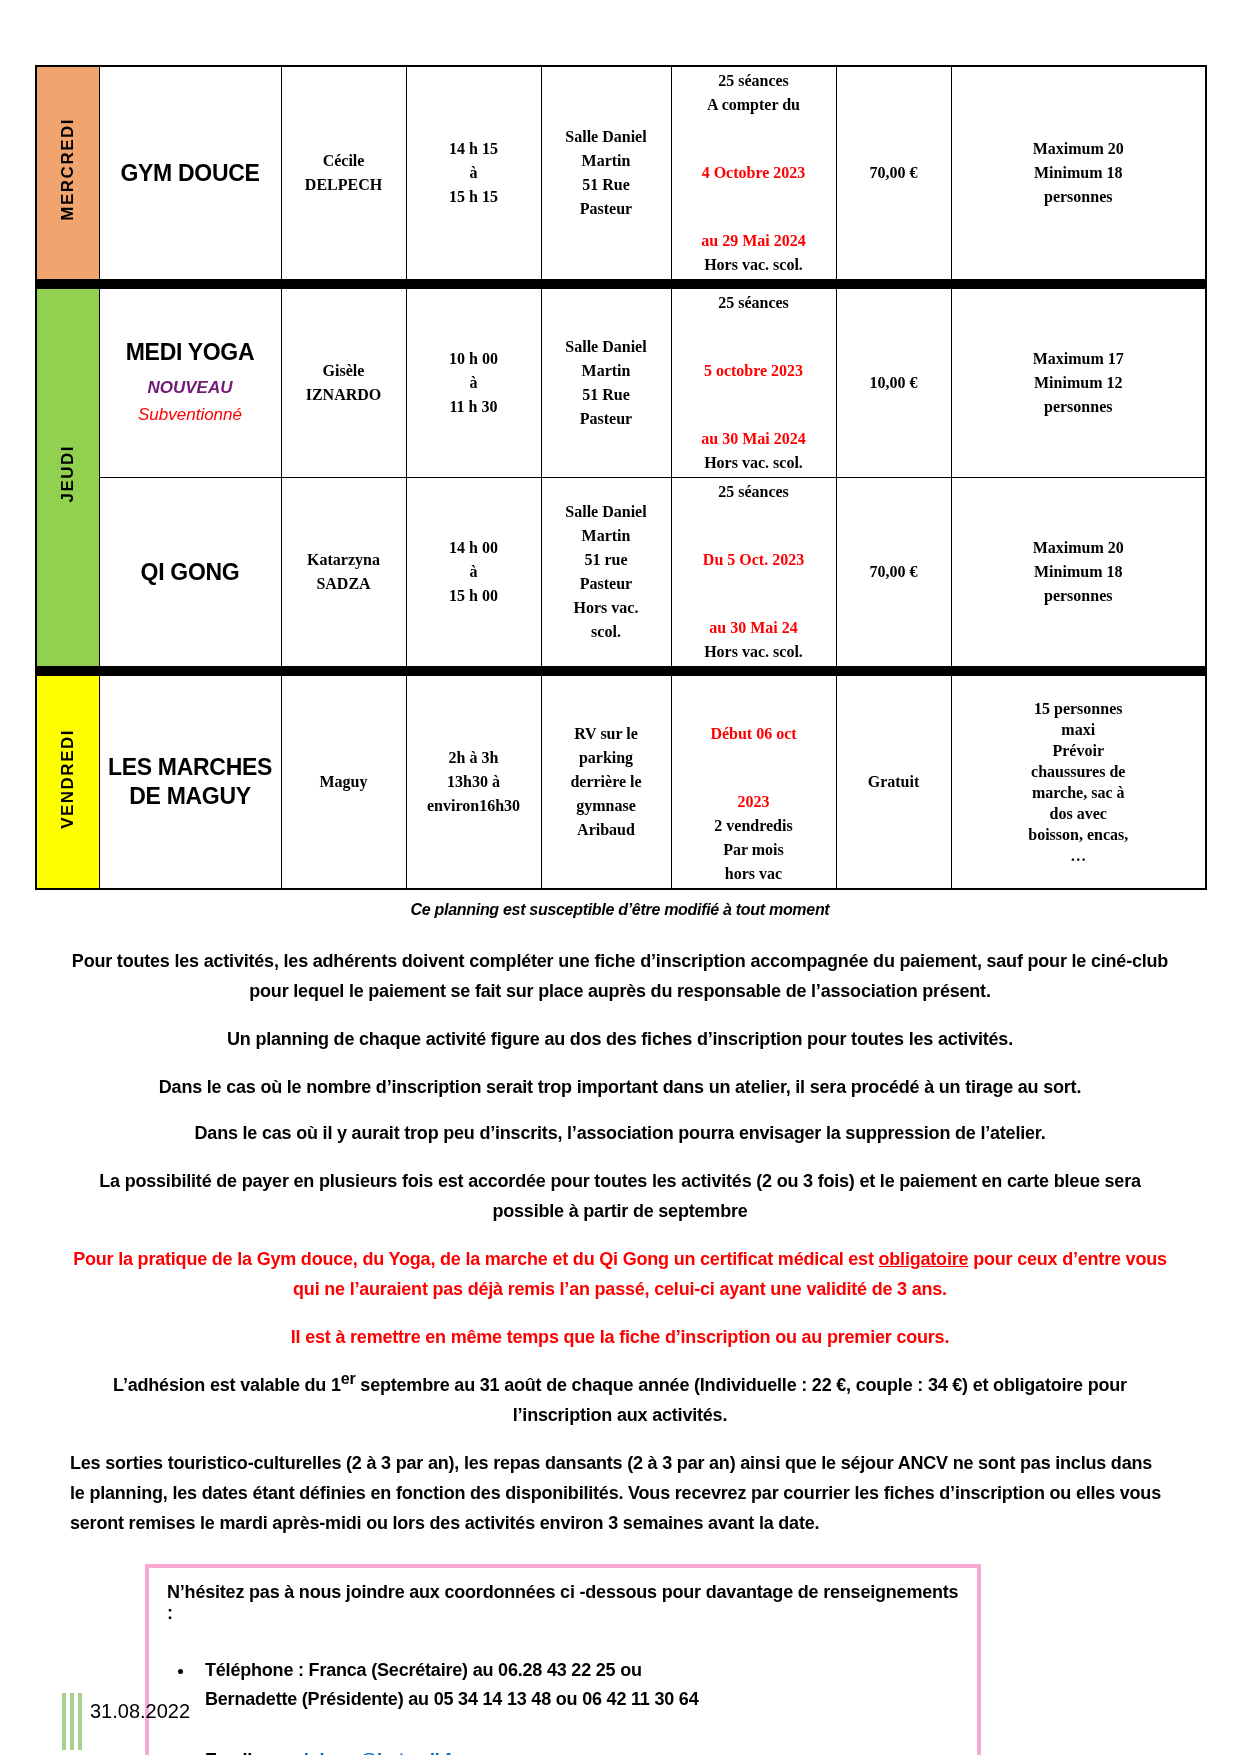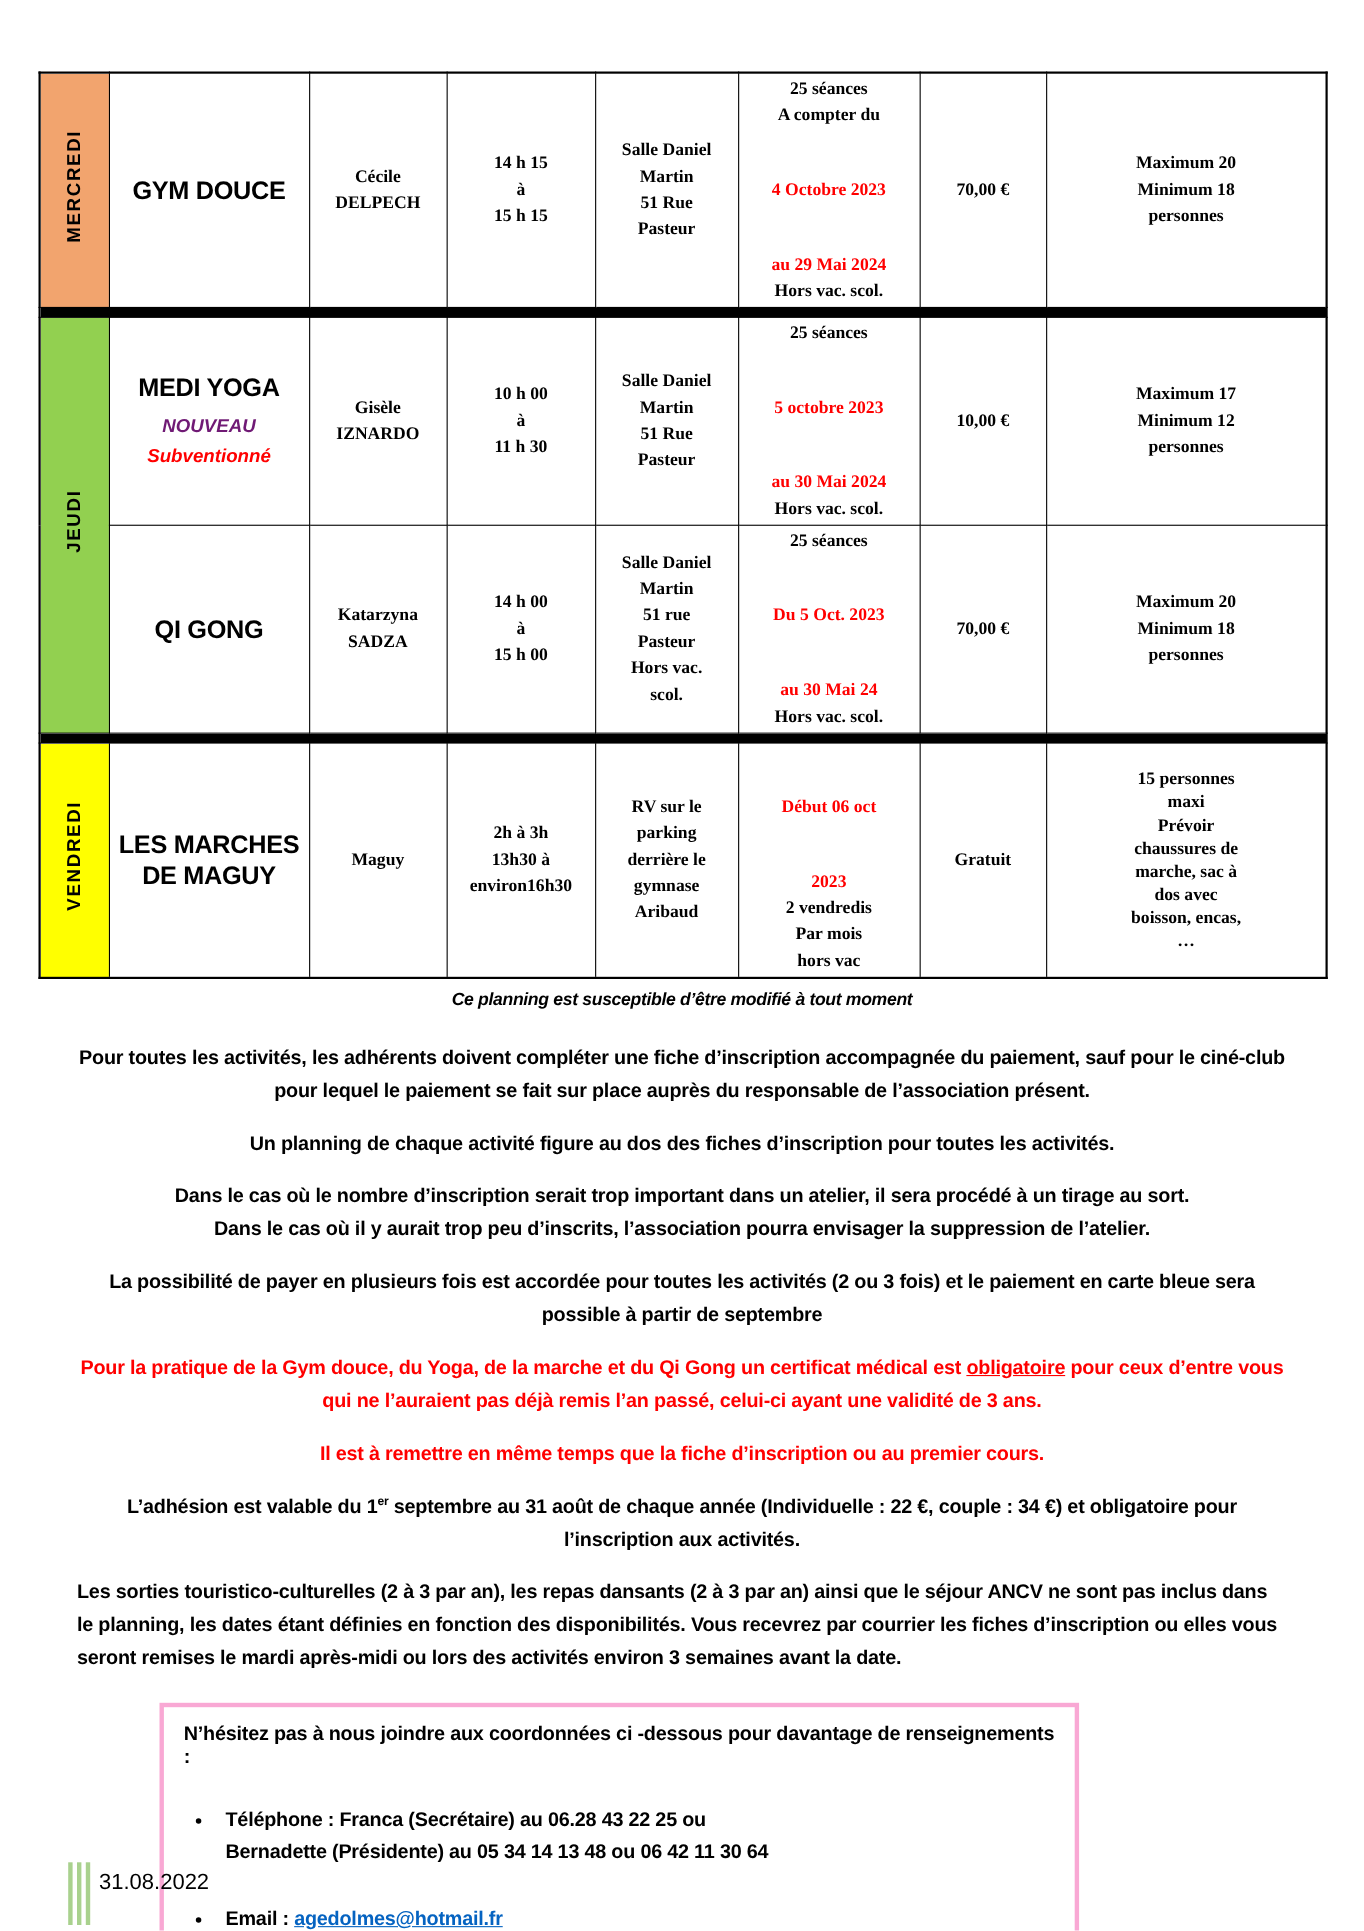--- a/index.html
+++ b/index.html
@@ -25,43 +25,43 @@
     writing-mode:vertical-rl;transform:rotate(180deg);display:inline-block;
     font-family:"Liberation Sans",sans-serif;font-weight:700;font-size:17px;
     letter-spacing:1.5px;
   }
   .activity-name{
     font-family:"Liberation Sans",sans-serif;font-weight:700;font-size:23px;
     letter-spacing:-0.3px;line-height:1.25;
   }
   .activity-sub1{font-family:"Liberation Sans",sans-serif;font-weight:700;font-style:italic;
     font-size:17px;color:#701a75;margin-top:8px;}
-  .activity-sub2{font-family:"Liberation Sans",sans-serif;font-weight:700;font-style:italic;
+  .activity-sub2{font-family:"Liberation Sans",sans-serif;font-weight:400;font-style:italic;
     font-size:17px;color:#FF0000;margin-top:2px;}
   .red{color:#FF0000;margin-top:44px;}
   td.cap-tight div{line-height:21px;}
   .r1 td{height:190px;}
   .r2 td{height:144px;}
   .r3 td{height:171px;}
   .r4 td{height:191px;}
 
   
   .caption{
     text-align:center;font-weight:700;font-style:italic;font-size:16px;
     letter-spacing:-0.3px;margin:11px 0 27px 0;
   }
   .paras{padding:0 35px;}
   .para{
     text-align:center;font-weight:700;font-size:18px;line-height:30px;
     letter-spacing:-0.2px;margin:0 0 18px 0;
   }
-  .para.joined{margin-bottom:0;}
+  .para.joined{margin-bottom:16px;}
   .para.redp{color:#FF0000;}
   .para.leftp{text-align:left;}
-  .para sup{font-size:11px;line-height:0;}
+  .para sup{font-size:16px;line-height:0;}
   .u{text-decoration:underline;margin-top:21px;}
 
   
   .contact-box{
     margin:26px 0 0 110px;width:792px;border:4px solid #f9a8d4;
     padding:14px 18px 30px 18px;font-weight:700;font-size:18px;letter-spacing:-0.2px;
   }
   .contact-box ul{margin:8px 0 0 28px;padding:0;}
   .contact-box li{margin-bottom:4px;line-height:29px;padding-left:10px;margin-top:32px;}
   a.email-link{color:#0563C1;text-decoration:underline;}

